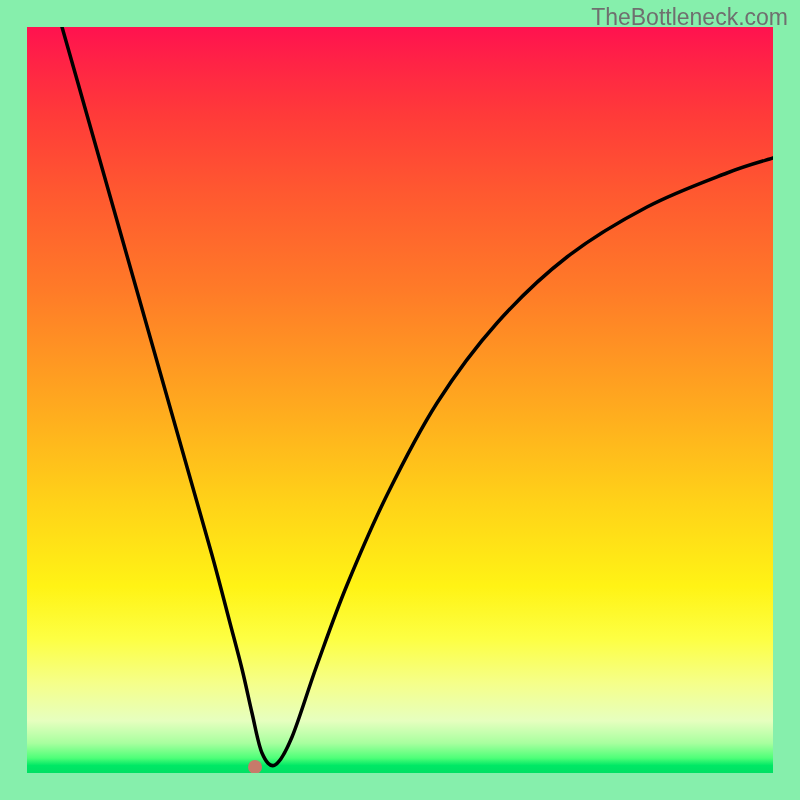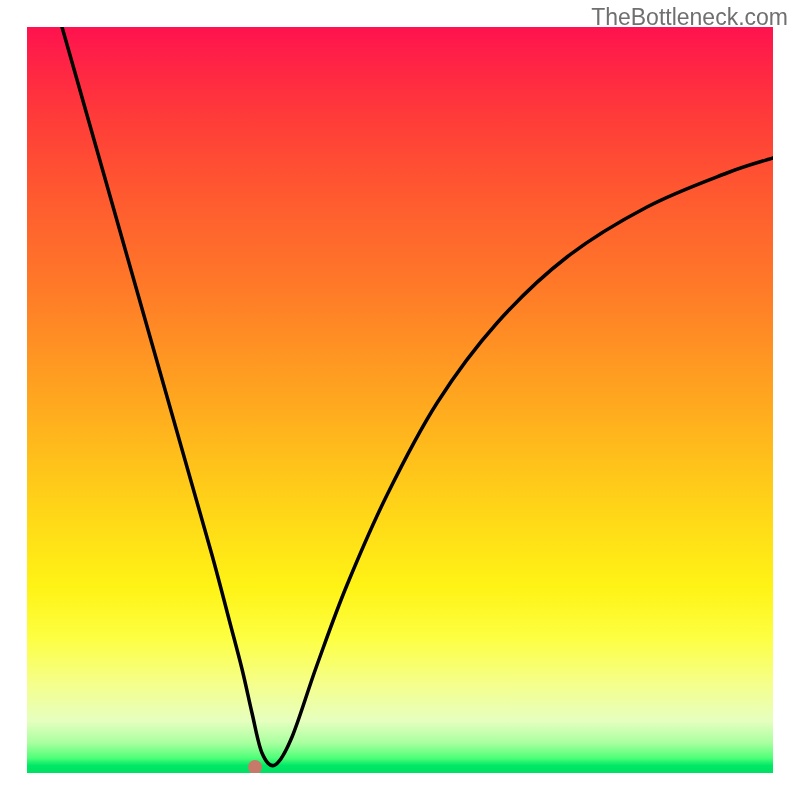--- a/index.html
+++ b/index.html
@@ -8,21 +8,21 @@
     width: 800px;
     height: 800px;
     background: #000;
     font-family: Arial, Helvetica, sans-serif;
     overflow: hidden;
   }
   .frame {
     position: relative;
     width: 800px;
     height: 800px;
-    background: #ffffff;
+    background: #86efac;
   }
   .plot {
     position: absolute;
     left: 27px;
     top: 27px;
     width: 746px;
     height: 746px;
   }
   .gradient {
     width: 100%;

